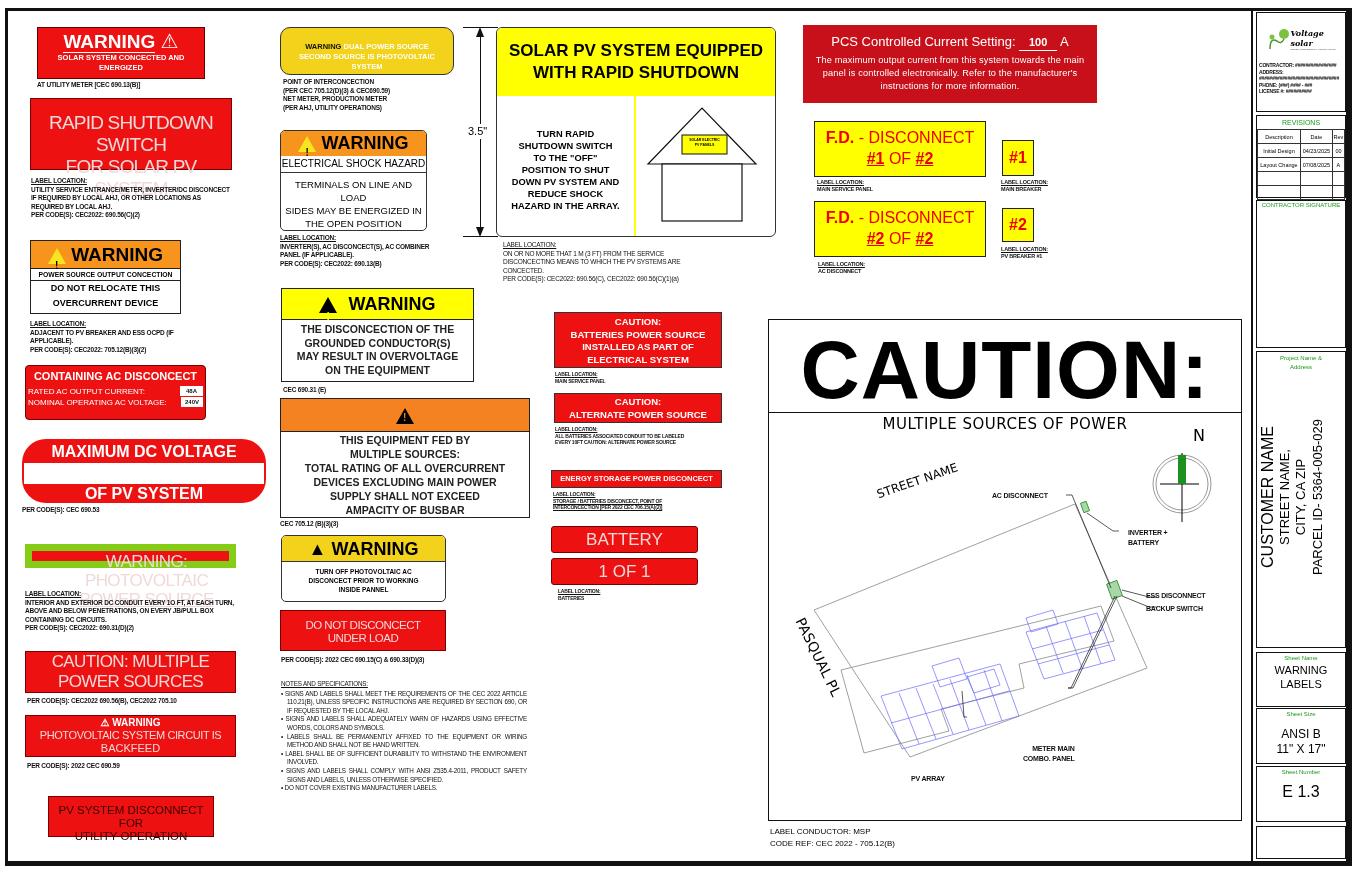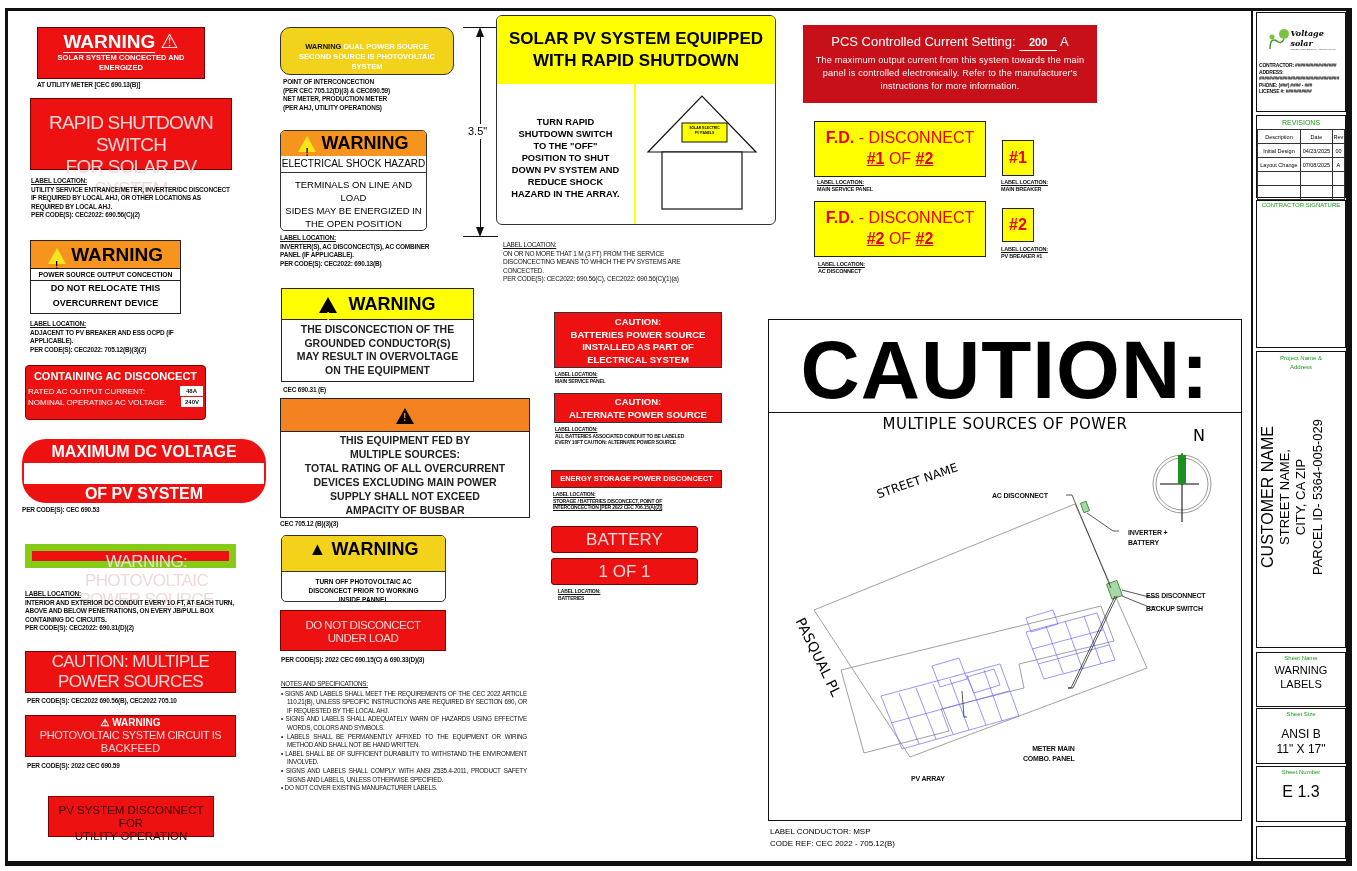--- a/index.html
+++ b/index.html
@@ -166,21 +166,21 @@
     <div>MULTIPLE SOURCES:</div>
     <div>TOTAL RATING OF ALL OVERCURRENT</div>
     <div>DEVICES EXCLUDING MAIN POWER</div>
     <div>SUPPLY SHALL NOT EXCEED</div>
     <div>AMPACITY OF BUSBAR</div>
   </div>
 </div>
 <div class="abs note" style="left:280px;top:520px;">CEC 705.12 (B)(3)(3)</div>
 
 <div class="abs" style="left:281px;top:535px;width:165px;height:67px;border:1px solid #333;border-radius:5px;overflow:hidden;">
-  <div class="center bold" style="background:#f2d21a;height:36px;font-size:18px;line-height:26px;border-bottom:1px solid #333;">
+  <div class="center bold" style="background:#f2d21a;height:26px;font-size:18px;line-height:26px;border-bottom:1px solid #333;">
     <span>▲</span>
     <span>WARNING</span>
   </div>
   <div class="center bold" style="font-size:6.5px;line-height:9px;padding-top:5px;">
     <div>TURN OFF PHOTOVOLTAIC AC</div>
     <div>DISCONCECT PRIOR TO WORKING</div>
     <div>INSIDE PANNEL</div>
   </div>
 </div>
 
@@ -204,21 +204,21 @@
 
 <div class="abs" style="left:463px;top:27px;width:35px;height:210px;">
   <div style="position:absolute;left:0;top:0;width:35px;border-top:1px solid #111;"></div>
   <div style="position:absolute;left:0;bottom:0;width:35px;border-top:1px solid #111;"></div>
   <div style="position:absolute;left:17px;top:2px;height:95px;border-left:1px solid #111;"></div>
   <div style="position:absolute;left:17px;top:112px;height:96px;border-left:1px solid #111;"></div>
   <div style="position:absolute;left:13px;top:0;width:0;height:0;border-left:4px solid transparent;border-right:4px solid transparent;border-bottom:10px solid #111;"></div>
   <div style="position:absolute;left:13px;bottom:0;width:0;height:0;border-left:4px solid transparent;border-right:4px solid transparent;border-top:10px solid #111;"></div>
   <div style="position:absolute;left:5px;top:98px;font-size:11px;">3.5"</div>
 </div>
-<div class="abs" style="left:496px;top:15px;width:280px;height:210px;border:1px solid #333;border-radius:6px;overflow:hidden;">
+<div class="abs" style="left:496px;top:27px;width:280px;height:210px;border:1px solid #333;border-radius:6px;overflow:hidden;">
   <div class="center bold" style="background:#ffff00;height:68px;padding-top:12px;font-size:17px;line-height:22px;">
     <div>SOLAR PV SYSTEM EQUIPPED</div>
     <div>WITH RAPID SHUTDOWN</div>
   </div>
   <div style="display:flex;height:142px;">
     <div class="center bold" style="width:139px;border-right:2px solid #ffff00;font-size:9.3px;line-height:12px;padding:32px 14px 0;">TURN RAPID SHUTDOWN SWITCH TO THE "OFF" POSITION TO SHUT DOWN PV SYSTEM AND REDUCE SHOCK HAZARD IN THE ARRAY.</div>
     <div style="flex:1;position:relative;">
       <svg width="139" height="142">
         <polygon points="12,68 66,12 120,68" fill="#fff" stroke="#111" stroke-width="1.2"></polygon>
         <rect x="26" y="68" width="80" height="57" fill="#fff" stroke="#111" stroke-width="1.2"></rect>
@@ -270,21 +270,21 @@
   <div class="lbl-gray" style="font-size:17px;line-height:26px;">1 OF 1</div>
 </div>
 <div class="abs note" style="left:558px;top:588px;font-size:5px;line-height:6.5px;">
   <u>LABEL LOCATION:</u><br>
   <span>BATTERIES</span>
 </div>
 
 <div class="abs center" style="left:803px;top:25px;width:294px;height:78px;background:#c8101a;color:#fff;padding-top:9px;">
   <div style="font-size:13px;line-height:16px;">
     <span>PCS Controlled Current Setting:</span>
-    <span style="display:inline-block;width:38px;border-bottom:1px solid #fff;font-weight:bold;font-size:11px;">200</span>
+    <span style="display:inline-block;width:38px;border-bottom:1px solid #fff;font-weight:bold;font-size:11px;">100</span>
     <span>A</span>
   </div>
   <div style="font-size:9.2px;line-height:13px;padding:3px 6px 0;letter-spacing:0.15px;">The maximum output current from this system towards the main panel is controlled electronically. Refer to the manufacturer's instructions for more information.</div>
 </div>
 
 <div class="abs center" style="left:814px;top:121px;width:172px;height:56px;background:#ffff00;border:1px solid #222;color:#e00;font-size:16px;line-height:21px;padding-top:5px;">
   <div><b>F.D.</b><span> - DISCONNECT</span></div>
   <div><b><u>#1</u></b><span> OF </span><b><u>#2</u></b></div>
 </div>
 <div class="abs note" style="left:817px;top:179px;font-size:5.5px;line-height:7px;">

